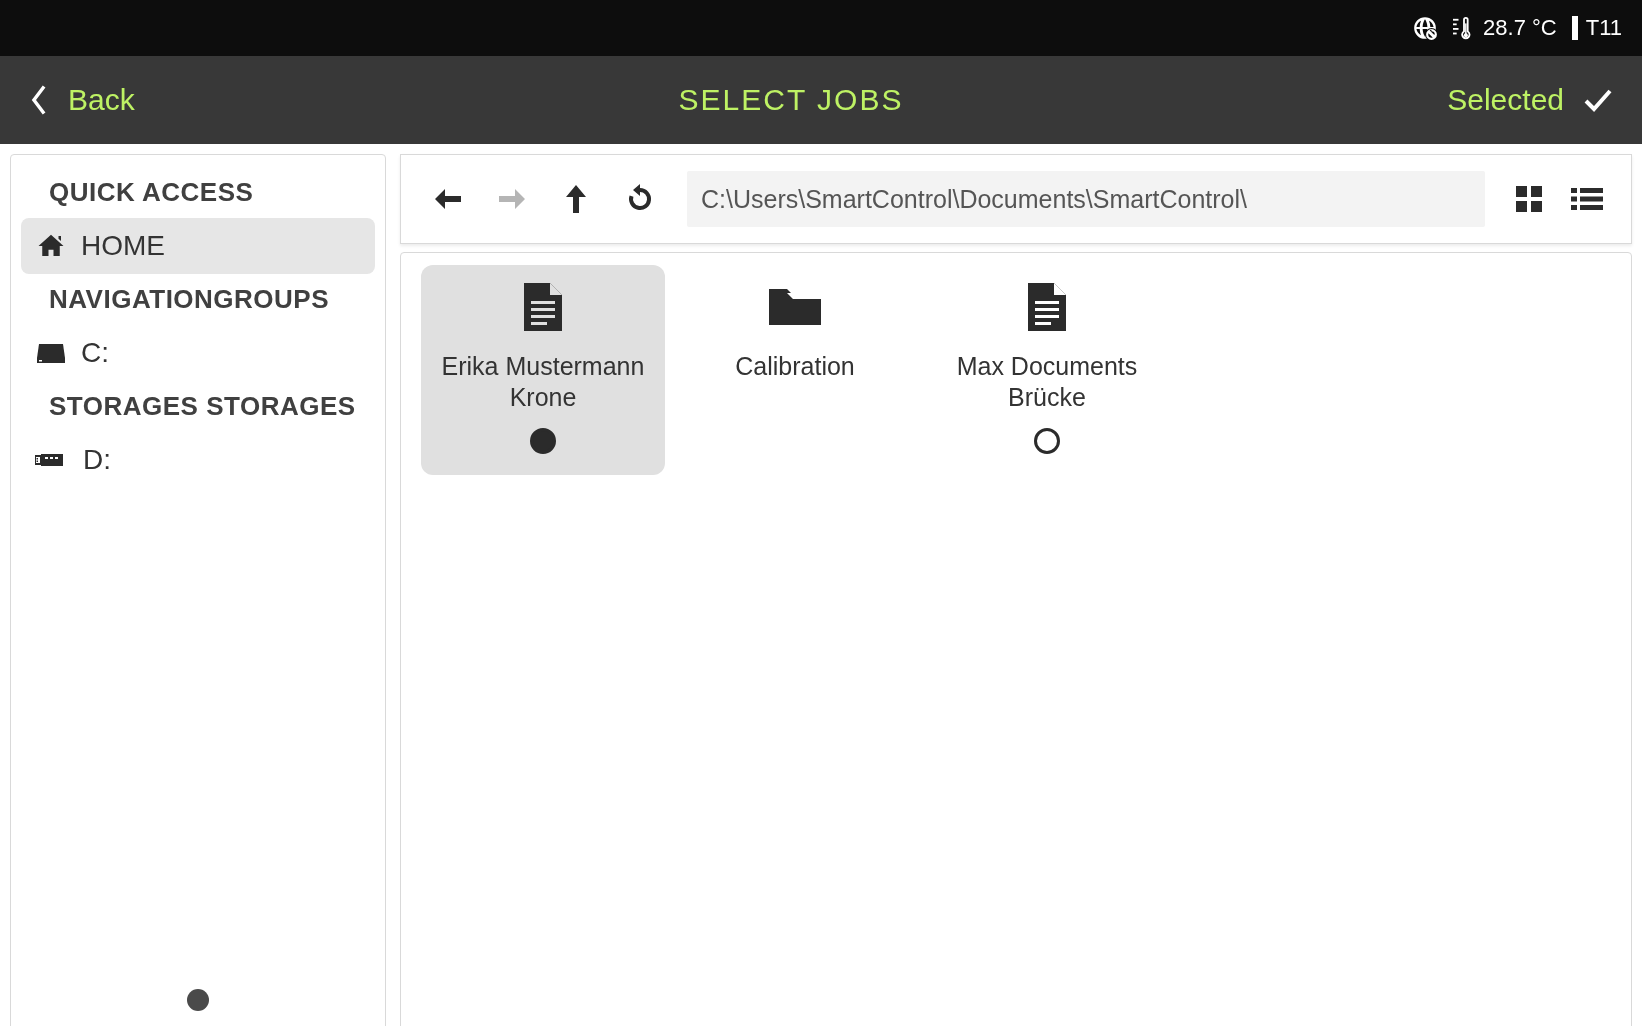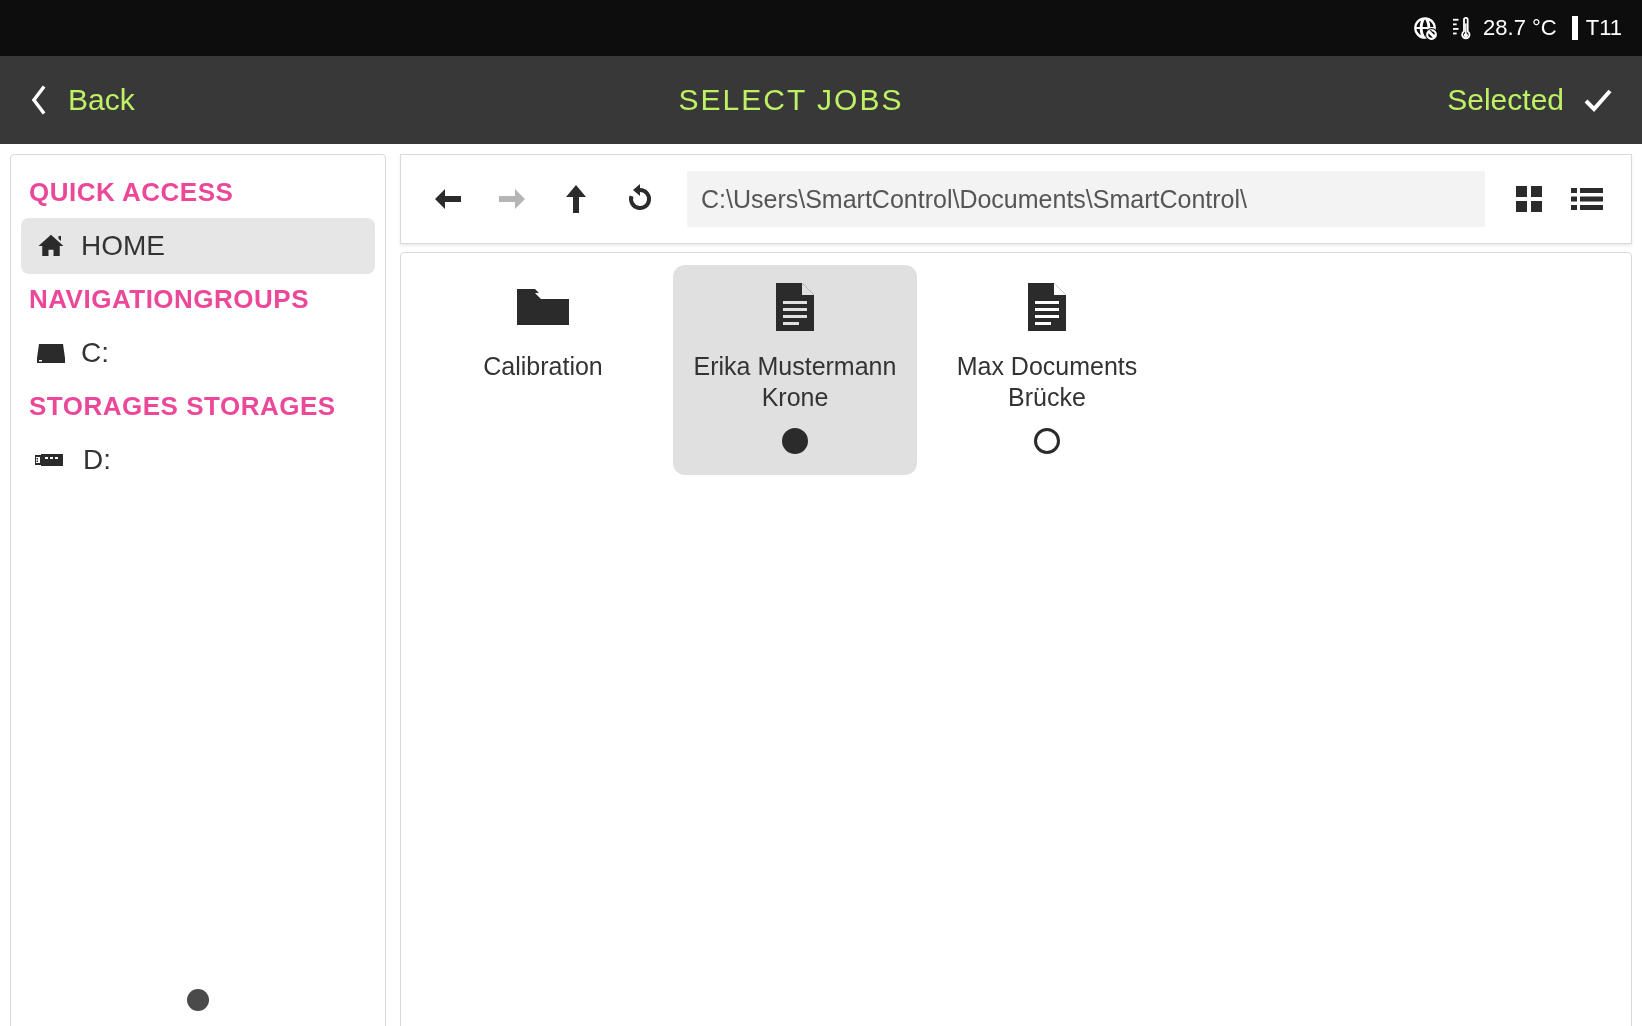--- a/index.html
+++ b/index.html
@@ -16,21 +16,21 @@
   .titlebar .back { display: flex; align-items: center; gap: 18px; cursor: pointer; }
   .titlebar .title { letter-spacing: 2px; text-align:right; }
   .titlebar .selected { display: flex; align-items: center; gap: 18px; cursor: pointer; justify-content: center; }
 
   
   .main { display: flex; gap: 14px; padding: 10px; height: calc(100% - 128px); }
   .sidebar { width: 376px; background: #fff; border: 1px solid #d9d9d9; border-radius: 4px; padding: 12px 10px; position: relative; display: flex; flex-direction: column; }
   .content { flex: 1; display: flex; flex-direction: column; gap: 8px; }
 
   
-  .section-label { font-size: 26px; font-weight: 600; color: #ec4899; padding: 10px 8px; letter-spacing: 0.5px; }
+  .section-label { font-size: 26px; font-weight: 600; color: #404040; padding: 10px 8px; letter-spacing: 0.5px; margin-left: 20px; }
   .side-item { display: flex; align-items: center; gap: 14px; font-size: 28px; color: #333; padding: 12px 14px; border-radius: 8px; cursor: pointer; }
   .side-item.selected { background: #e6e6e6; }
   .side-item svg { fill: #2b2b2b; }
   .sidebar .dot { position: absolute; bottom: 20px; left: 50%; transform: translateX(-50%); width: 22px; height: 22px; border-radius: 50%; background: #4a4a4a; }
 
   
   .toolbar { width: 100%; height: 90px; background: #fff; border: 1px solid #d9d9d9; border-radius: 0; box-shadow: 0 2px 3px rgba(0,0,0,0.08); display: flex; align-items: center; padding: 0 18px; gap: 6px; }
   .navbtn { width: 58px; height: 58px; display: flex; align-items: center; justify-content: center; cursor: pointer; }
   .navbtn svg { fill: #2b2b2b; }
   .navbtn.disabled svg { fill: #b5b5b5; }
@@ -174,48 +174,48 @@
             <rect x="9" y="2" width="23" height="5"></rect>
             <rect x="0" y="10.5" width="6" height="5"></rect>
             <rect x="9" y="10.5" width="23" height="5"></rect>
             <rect x="0" y="19" width="6" height="5"></rect>
             <rect x="9" y="19" width="23" height="5"></rect>
           </svg>
       </div>
     </div>
 
     <div class="files">
-
-      <div class="file">
-        <div class="icon">
-          <svg width="56" height="44" viewBox="0 0 56 44">
-              <path d="M2 8h18l6 6h28v26H2z"></path>
-              <path d="M2 4h18l4 4H2z"></path>
-            </svg>
-        </div>
-        <div class="label">Calibration</div>
-      </div>
 
       <div class="file selected">
         <div class="icon">
           <svg width="42" height="52" viewBox="0 0 42 52">
               <path d="M2 2h26l12 12v36H2z"></path>
               <path d="M28 2v12h12z" fill="#e0e0e0"></path>
               <rect x="9" y="20" width="24" height="3" fill="#e0e0e0"></rect>
               <rect x="9" y="27" width="24" height="3" fill="#e0e0e0"></rect>
               <rect x="9" y="34" width="24" height="3" fill="#e0e0e0"></rect>
               <rect x="9" y="41" width="16" height="3" fill="#e0e0e0"></rect>
             </svg>
         </div>
         <div class="label">Erika Mustermann Krone</div>
         <div class="radio filled"></div>
       </div>
 
       <div class="file">
         <div class="icon">
+          <svg width="56" height="44" viewBox="0 0 56 44">
+              <path d="M2 8h18l6 6h28v26H2z"></path>
+              <path d="M2 4h18l4 4H2z"></path>
+            </svg>
+        </div>
+        <div class="label">Calibration</div>
+      </div>
+
+      <div class="file">
+        <div class="icon">
           <svg width="42" height="52" viewBox="0 0 42 52">
               <path d="M2 2h26l12 12v36H2z"></path>
               <path d="M28 2v12h12z" fill="#fff"></path>
               <rect x="9" y="20" width="24" height="3" fill="#fff"></rect>
               <rect x="9" y="27" width="24" height="3" fill="#fff"></rect>
               <rect x="9" y="34" width="24" height="3" fill="#fff"></rect>
               <rect x="9" y="41" width="16" height="3" fill="#fff"></rect>
             </svg>
         </div>
         <div class="label">Max Documents Brücke</div>

